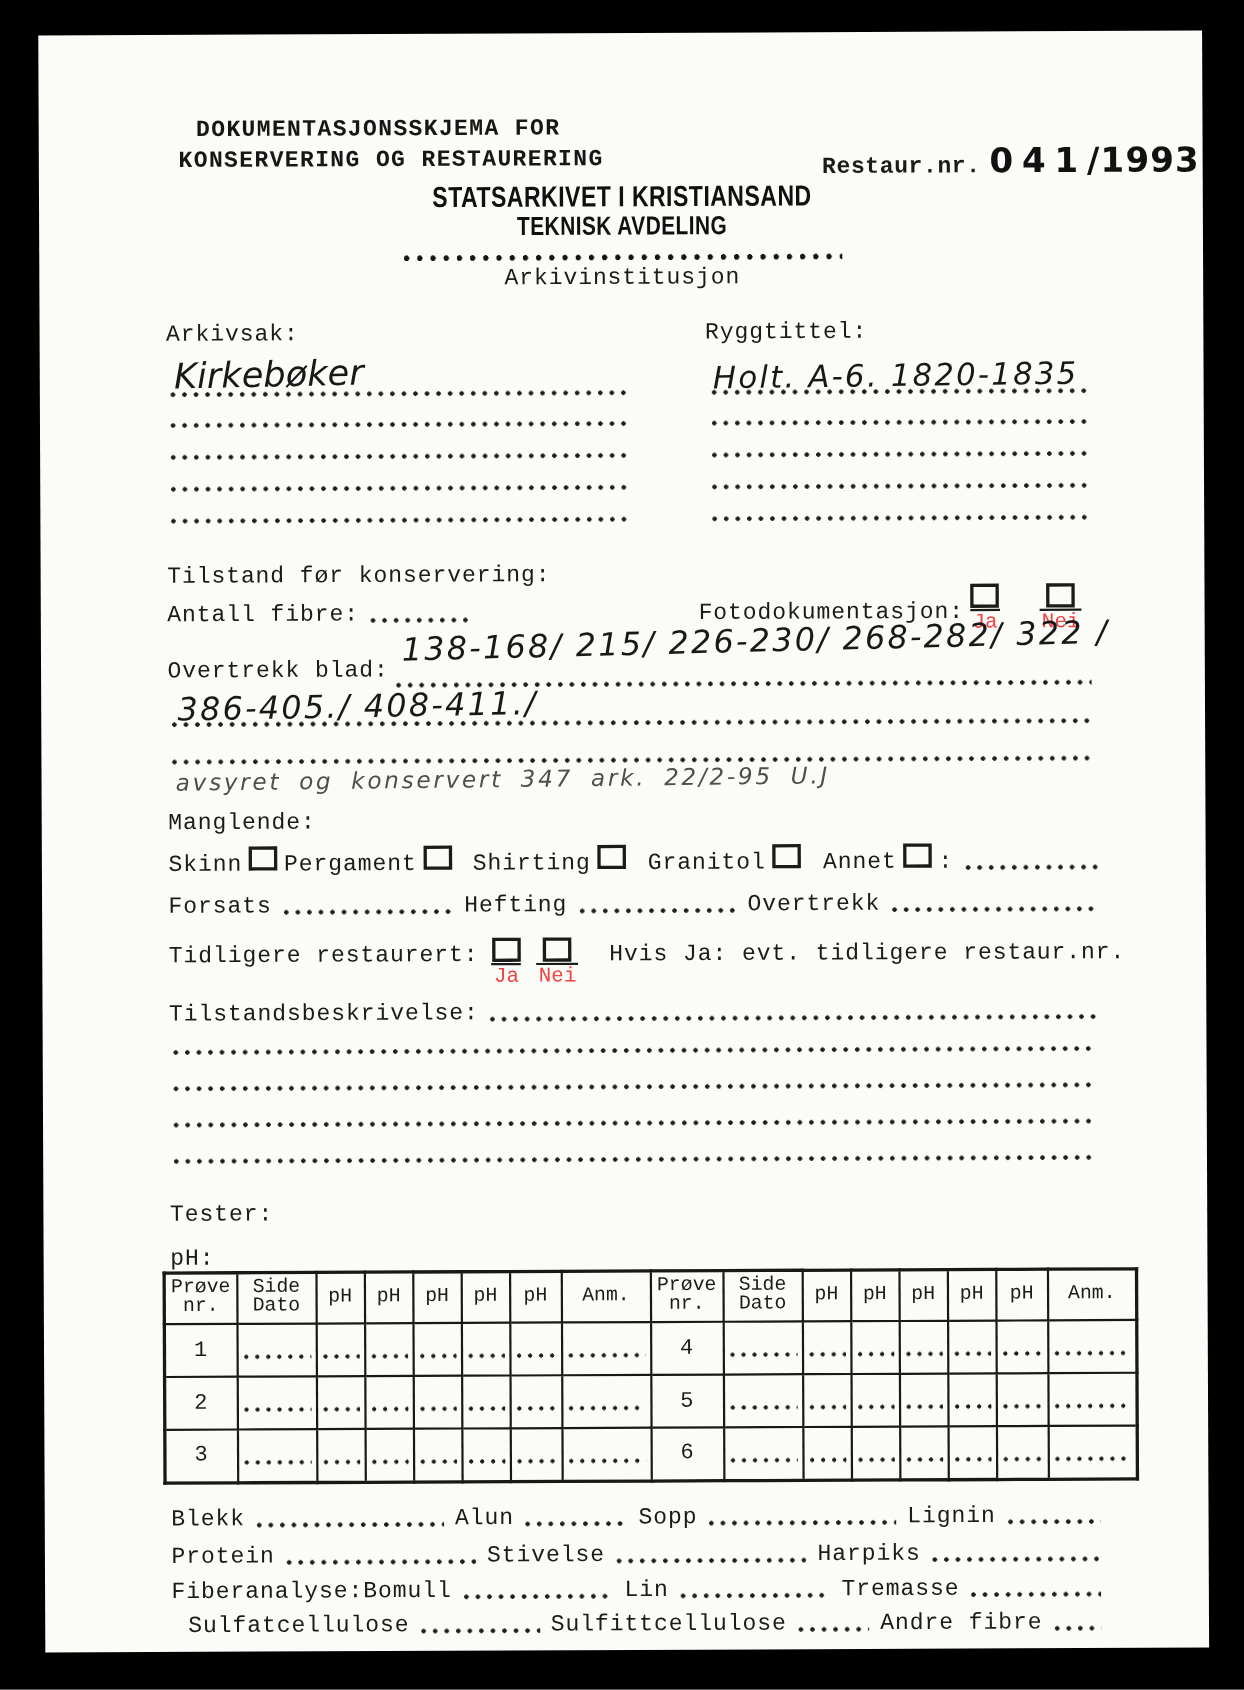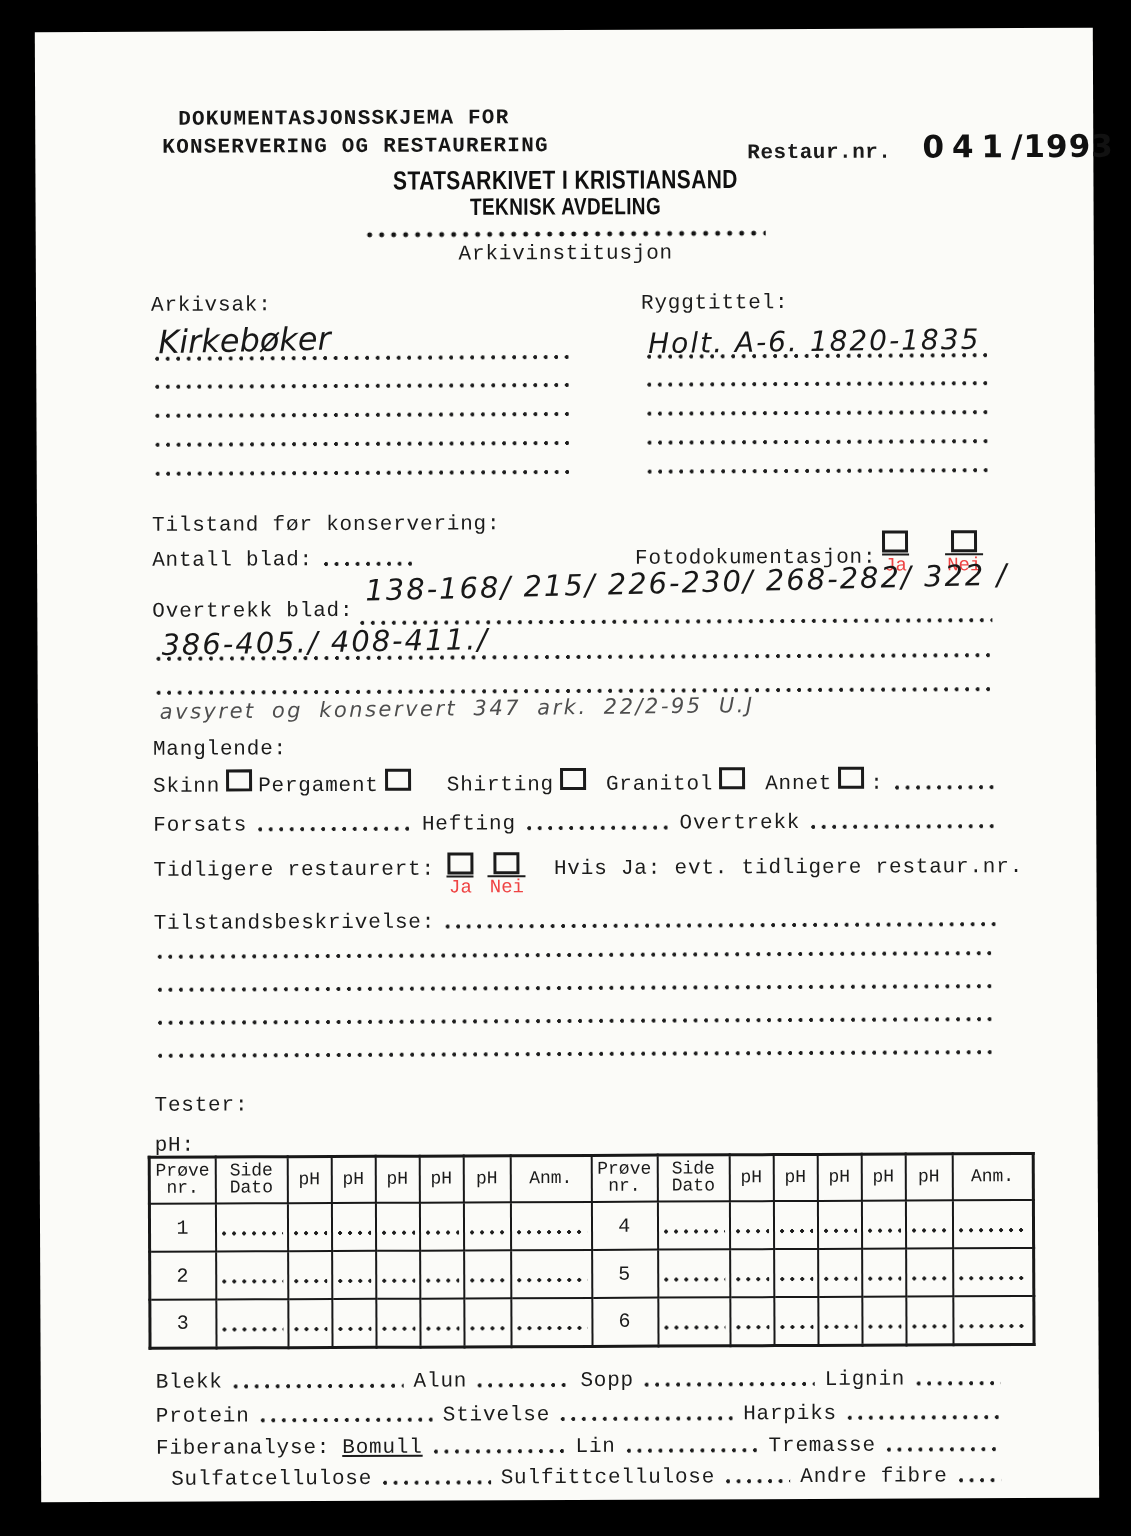--- a/index.html
+++ b/index.html
@@ -17,21 +17,21 @@
     transform-origin:50% 50%;
     color:#1b1b1b;
   }
   .abs{position:absolute;}
   .mono{font-family:"Liberation Mono",monospace;font-size:21px;letter-spacing:0.8px;color:#1b1b1b;white-space:nowrap;}
   .title{font-size:21px;letter-spacing:1.2px;line-height:28px;font-weight:700;color:#161616;}
   .title .l1{padding-left:16px;display:block;}
   .title .l2{display:block;}
   .restaur{display:flex;align-items:baseline;gap:8px;}
   .restaur .lbl{font-size:21px;letter-spacing:0.5px;font-weight:700;}
-  .restaur .num{font-family:"DejaVu Sans",sans-serif;font-weight:700;font-size:31px;letter-spacing:8px;color:#111;margin-left:23px;}
+  .restaur .num{font-family:"DejaVu Sans",sans-serif;font-weight:700;font-size:31px;letter-spacing:8px;color:#111;}
   .restaur .yr{font-family:"DejaVu Sans",sans-serif;font-weight:600;font-size:31px;letter-spacing:1px;color:#111;margin-left:-8px;}
   .stamp{width:400px;text-align:center;font-family:"Liberation Sans",sans-serif;font-weight:800;color:#101010;}
   .stamp .s1{font-size:21px;letter-spacing:0.4px;transform:scaleY(1.25);display:block;}
   .stamp .s2{font-size:19px;letter-spacing:0.4px;transform:scaleY(1.25);display:block;margin-top:4px;}
   .center-col{width:400px;text-align:center;}
   
   .dots{
     height:9px;
     background-image:radial-gradient(circle at 3px 5px, #1d1d1d 1.8px, transparent 2.2px);
     background-size:10.5px 9px;
@@ -102,21 +102,21 @@
   <div class="abs dots" style="left:118px;top:379px;width:420px;"></div>
   <div class="abs dots" style="left:610px;top:379px;width:345px;"></div>
   <div class="abs dots" style="left:118px;top:408px;width:420px;"></div>
   <div class="abs dots" style="left:610px;top:408px;width:345px;"></div>
   <div class="abs dots" style="left:118px;top:437px;width:420px;"></div>
   <div class="abs dots" style="left:610px;top:437px;width:345px;"></div>
 
   <div class="abs mono" style="left:115px;top:482px;">Tilstand før konservering:</div>
 
   <div class="abs row" style="left:115px;top:517px;width:280px;">
-    <span class="mono">Antall blad:</span>
+    <span class="mono">Antall fibre:</span>
     <span class="dots fill" style="width:90px;margin-left:10px;"></span>
   </div>
 
   <div class="abs mono" style="left:598px;top:517px;">Fotodokumentasjon:</div>
   <div class="abs cb-group" style="left:845px;top:502px;">
     <span class="cb"></span>
     <span class="cb-label">Ja</span>
   </div>
   <div class="abs cb-group" style="left:908px;top:502px;">
     <span class="cb"></span>
@@ -133,21 +133,21 @@
   <div class="abs dots" style="left:118px;top:656px;width:837px;"></div>
   <div class="abs hand pencil" style="left:122px;top:666px;font-size:21px;letter-spacing:2.5px;word-spacing:7px;transform:rotate(-0.4deg);">avsyret og konservert 347 ark. 22/2-95 U.J</div>
 
   <div class="abs mono" style="left:115px;top:706px;">Manglende:</div>
 
   <div class="abs row" style="left:115px;top:738px;width:845px;">
     <span class="mono">Skinn</span>
     <span class="cb cb-inline"></span>
     <span class="mono" style="margin-left:0;">Pergament</span>
     <span class="cb cb-inline"></span>
-    <span class="mono" style="margin-left:30px;">Shirting</span>
+    <span class="mono" style="margin-left:13px;">Shirting</span>
     <span class="cb cb-inline"></span>
     <span class="mono" style="margin-left:14px;">Granitol</span>
     <span class="cb cb-inline"></span>
     <span class="mono" style="margin-left:14px;">Annet</span>
     <span class="cb cb-inline"></span>
     <span class="mono">:</span>
     <span class="dots fill" style="flex-grow:1;margin-left:10px;"></span>
   </div>
 
   <div class="abs row" style="left:115px;top:782px;width:845px;">
@@ -379,21 +379,21 @@
     <span class="mono">Protein</span>
     <span class="dots fill" style="flex-grow:18;margin:0 10px 3px 10px;"></span>
     <span class="mono">Stivelse</span>
     <span class="dots fill" style="flex-grow:18;margin:0 10px 3px 10px;"></span>
     <span class="mono">Harpiks</span>
     <span class="dots fill" style="flex-grow:16;margin:0 0 3px 10px;"></span>
   </div>
 
   <div class="abs an-row" style="left:115px;top:1405px;">
     <span class="mono">Fiberanalyse:</span>
-    <span class="mono" style="margin-left:12px;text-decoration:underline;">Bomull</span>
+    <span class="mono" style="">Bomull</span>
     <span class="dots fill" style="flex-grow:15;margin:0 10px 3px 10px;"></span>
     <span class="mono">Lin</span>
     <span class="dots fill" style="flex-grow:15;margin:0 10px 3px 10px;"></span>
     <span class="mono">Tremasse</span>
     <span class="dots fill" style="flex-grow:13;margin:0 0 3px 10px;"></span>
   </div>
 
   <div class="abs an-row" style="left:130px;top:1436px;width:830px;">
     <span class="mono">Sulfatcellulose</span>
     <span class="dots fill" style="flex-grow:15;margin:0 10px 3px 10px;"></span>

